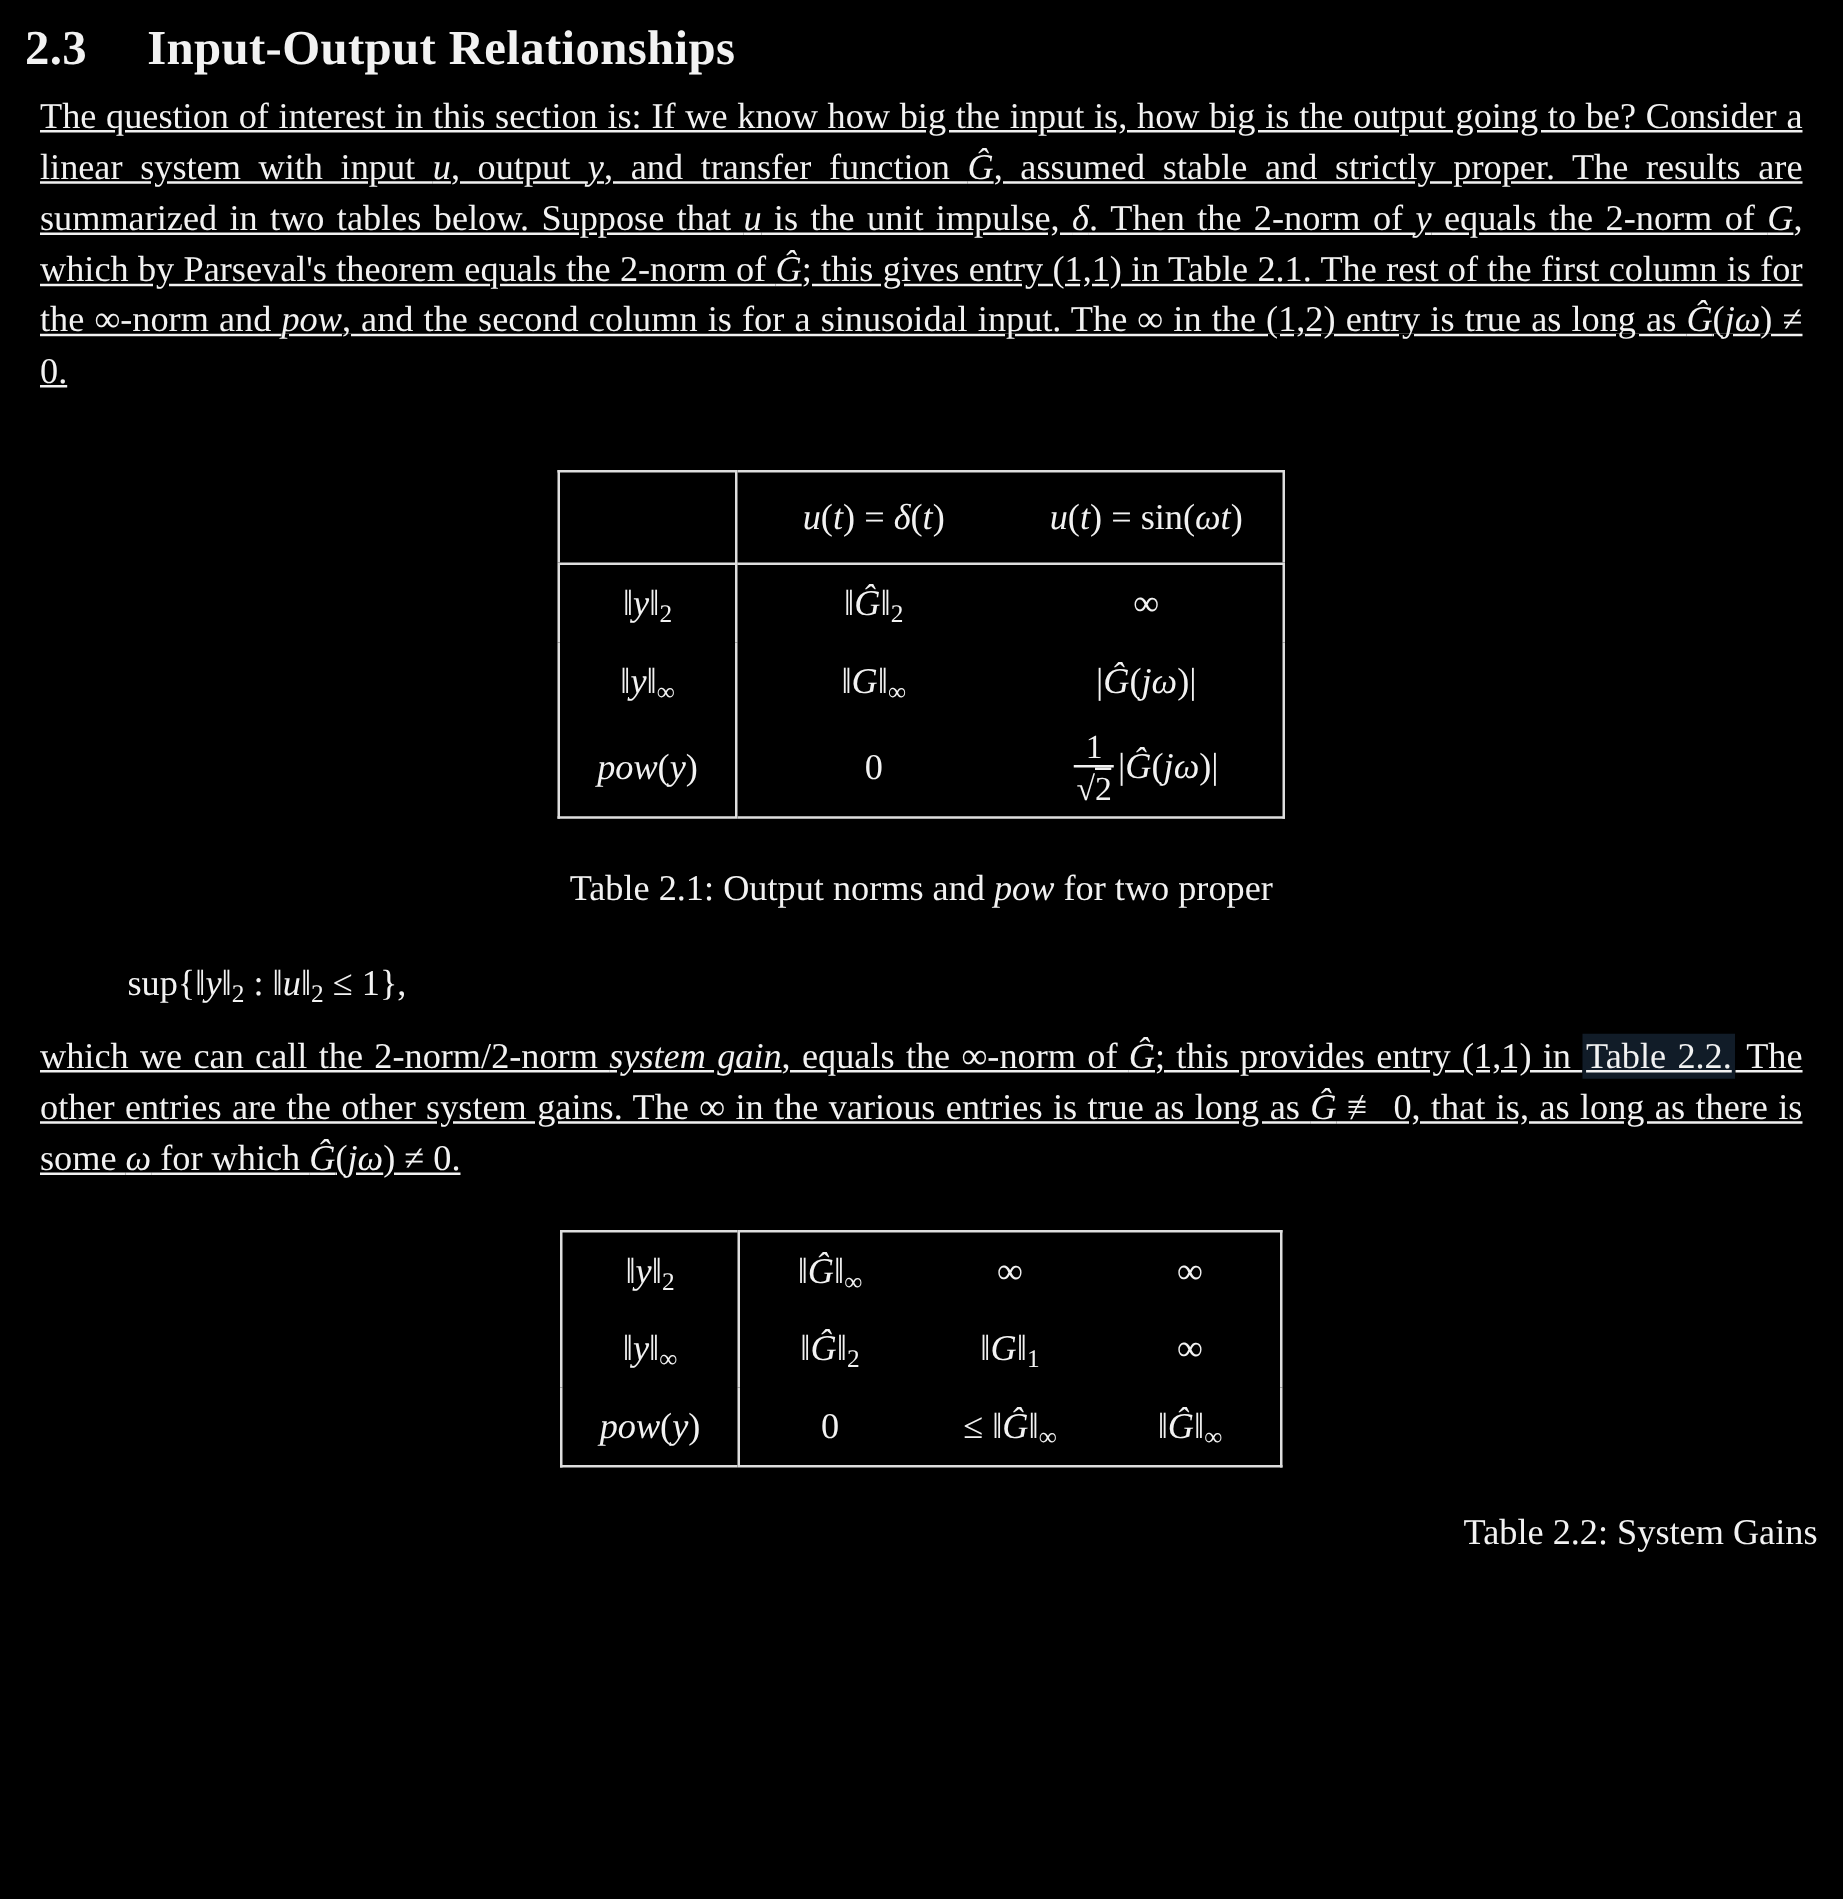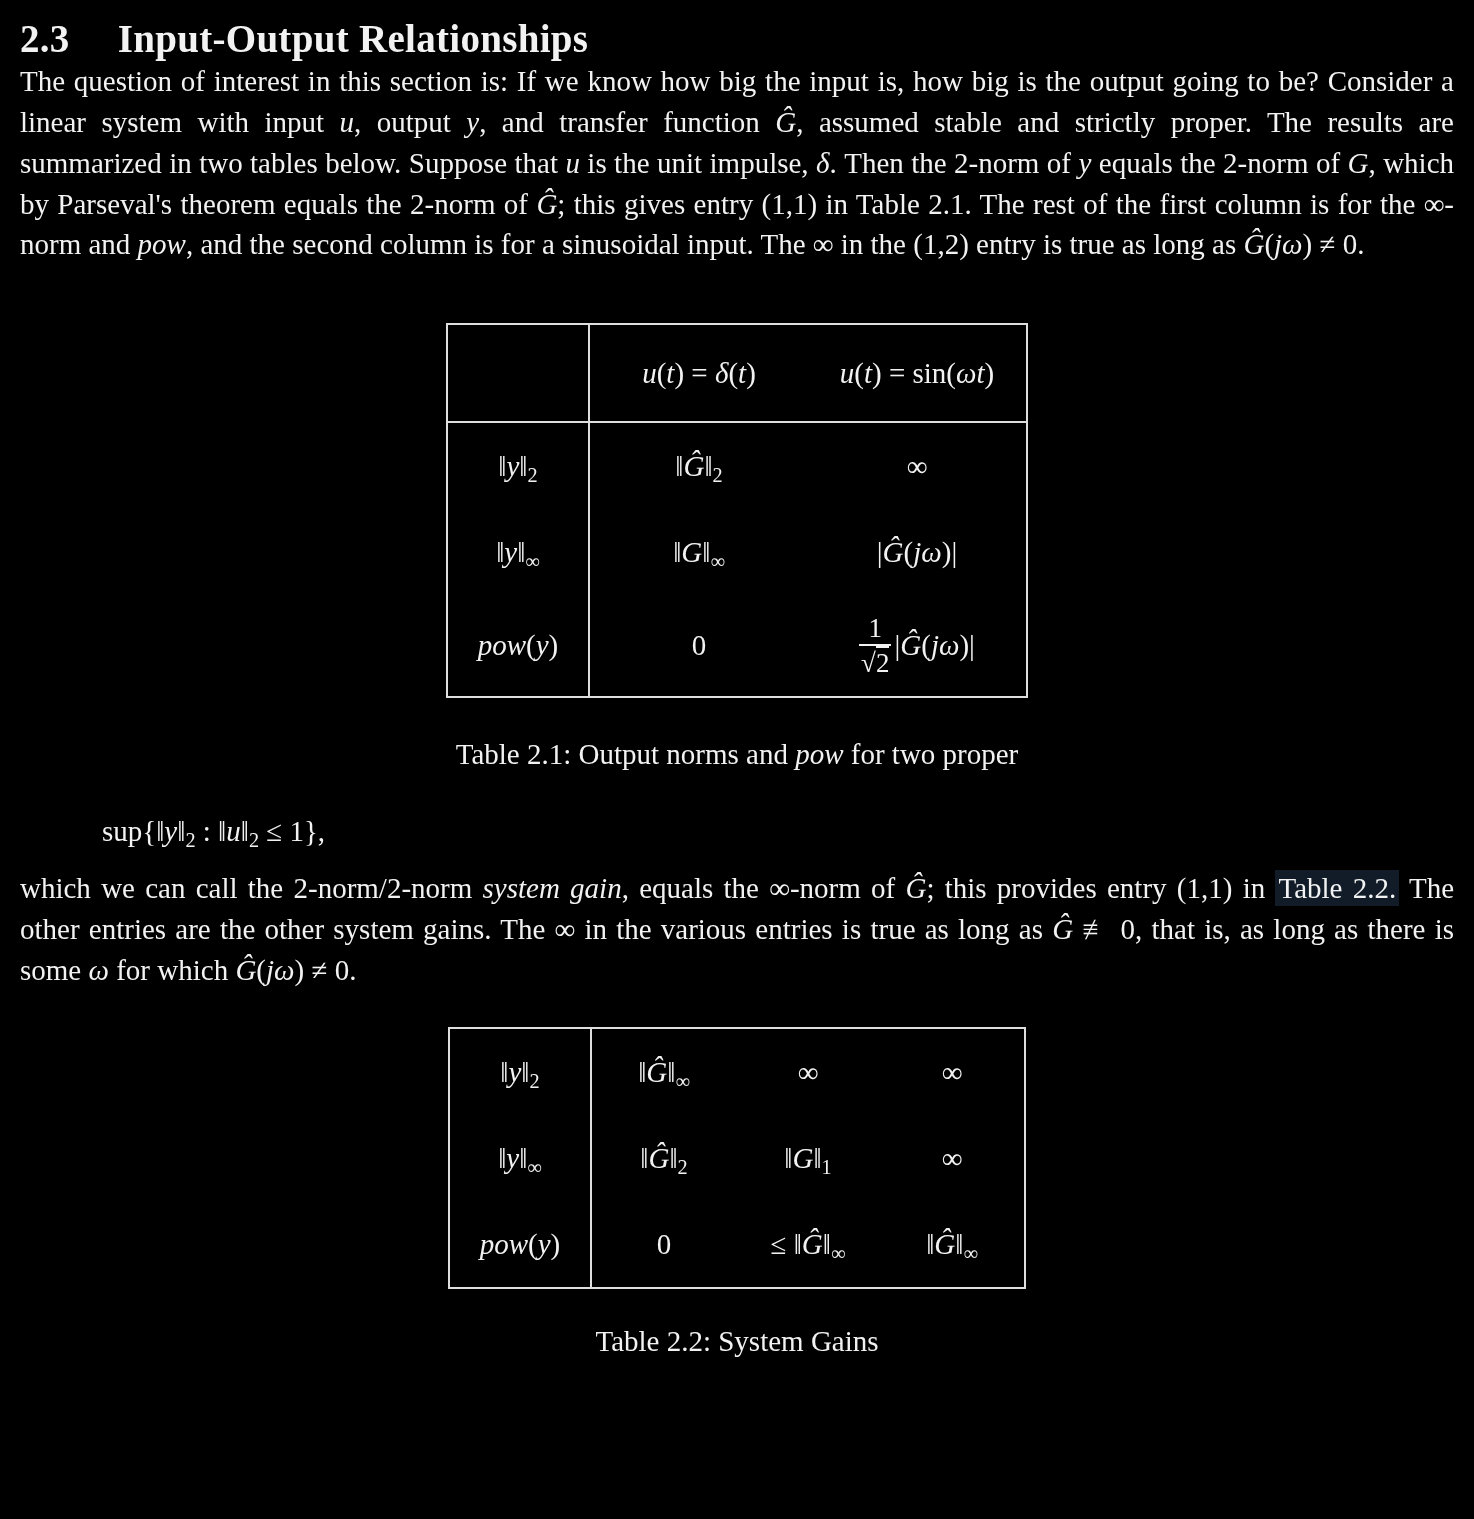--- a/index.html
+++ b/index.html
@@ -11,40 +11,40 @@
     background:var(--bg); color:var(--fg); box-sizing:border-box;
     padding:12px 20px 0 20px;
     font-family:"Liberation Serif","DejaVu Serif","DejaVu Sans",serif;
     font-size:29px; line-height:1.41;
   }
   h1.section-heading{
     margin:6px 0 0 0; font-size:39px; font-weight:bold; line-height:1.1;
     letter-spacing:0.3px;
   }
   h1.section-heading .sec-num{margin-right:38px;}
-  p.body{margin:0; text-align:justify;}
+  p.body{margin:12px; text-align:justify;text-decoration:underline;}
   .p1{margin-top:44px;}
   .p2{margin-top:46px; text-indent:55px;}
   .p3{margin-top:40px;}
   .equation{margin:36px 0 17px 82px;}
   .mi{font-style:italic;}
   .hl{background:var(--hl); padding:2px 3px;}
   sub{font-size:0.70em; line-height:0; vertical-align:-0.28em;}
   .tablewrap{display:flex; justify-content:center;}
   .tw1{margin-top:58px;}
   .tw2{margin-top:36px;}
   table.mtable{border-collapse:collapse; border:2px solid var(--border); font-size:29px;}
-  table.mtable td{padding:12px 6px; vertical-align:middle; font-weight:normal;}
+  table.mtable td{padding:0 6px; vertical-align:middle; font-weight:normal;}
   td.lcol{border-right:2px solid var(--border); width:128px; text-align:center; padding-left:14px;}
   tr.hrow td{border-bottom:2px solid var(--border); height:72px;}
   .t21 td.dcol{width:206px; text-align:center; height:62px;}
   .t22 td.dcol{width:132px; text-align:center; height:62px;}
   .caption{text-align:center; margin-top:34px;}
   .cap1{margin-top:36px;}
-  .cap2{margin-top:32px;}
+  .cap2{margin-top:32px;text-align:right;}
   .frac{
     display:inline-flex; flex-direction:column; align-items:center;
     vertical-align:middle; margin:6px 3px 6px 0; line-height:1.12; font-size:27px;
   }
   .fnum{padding:0 3px;}
   .fden{border-top:2px solid var(--fg); padding:2px 2px 0 2px;}
   .sqrtarg{border-top:2px solid var(--fg);}
   .frest{vertical-align:middle;}
 </style>
 </head>

